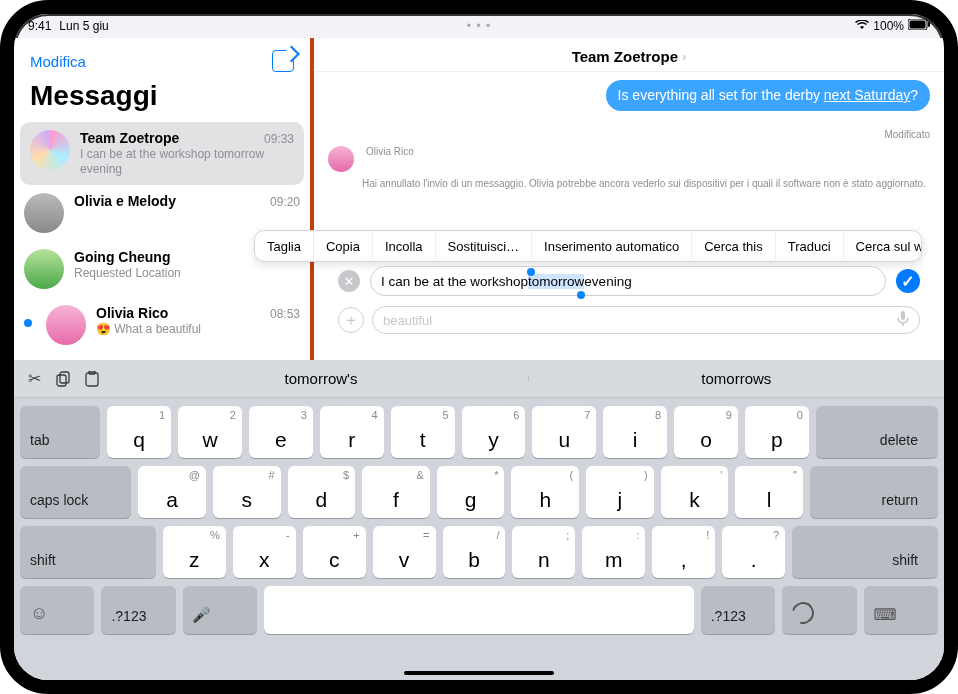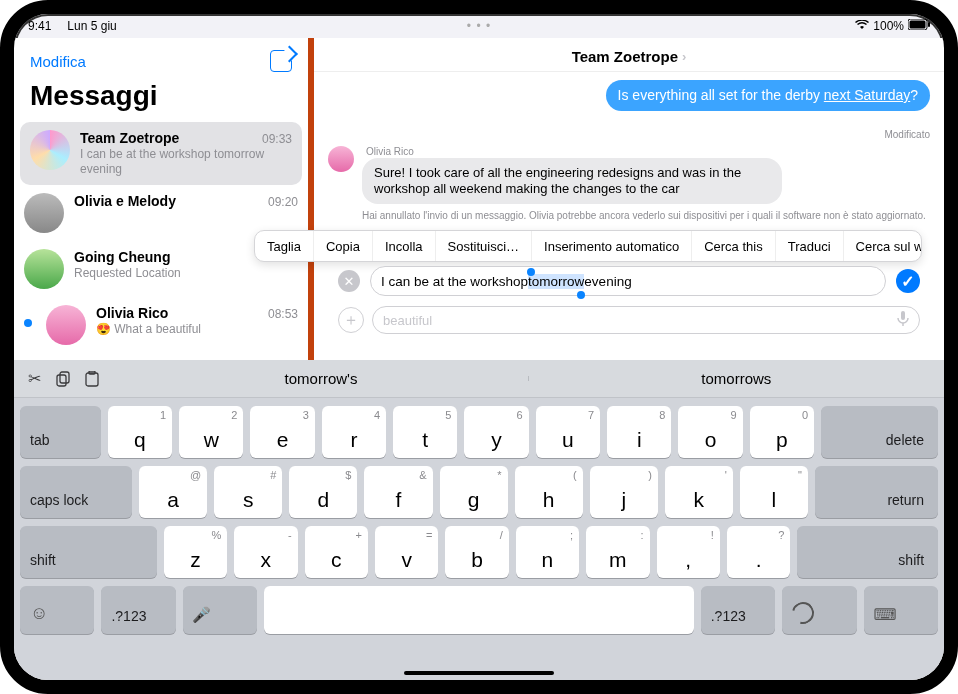--- a/index.html
+++ b/index.html
@@ -4,27 +4,27 @@
 <style>
   * { box-sizing: border-box; margin: 0; padding: 0; font-family: -apple-system, BlinkMacSystemFont, "Segoe UI", Helvetica, Arial, sans-serif; }
   body { background: #fff; width: 958px; height: 694px; overflow: hidden; position: relative; }
   .device {
     position: absolute; inset: 0; border-radius: 48px; border: 14px solid #000;
     background: #f2f2f7; overflow: hidden;
     box-shadow: inset 0 0 0 2px #333;
   }
   
   .statusbar { position:absolute; top:0; left:0; right:0; height:24px; display:flex; align-items:center; font-size:12px; color:#000; padding:0 14px; }
-  .statusbar .left { flex:1; display:flex; gap:16px; }
+  .statusbar .left { flex:1; display:flex; gap:8px; }
   .statusbar .right { display:flex; gap:4px; align-items:center; }
   .statusbar .center-dots { position:absolute; left:50%; transform:translateX(-50%); color:#aaa; letter-spacing:1px; }
   
   .sidebar {
     position:absolute; left:0; top:24px; bottom:0; width:300px;
-    background:#fff; border-right:6px solid #c2410c;
+    background:#fff; border-right:4px solid #c2410c;
     display:flex; flex-direction:column;
   }
   .sidebar-header { padding:12px 16px 4px 16px; display:flex; justify-content:space-between; align-items:center; }
   .sidebar-header .edit { color:#007aff; font-size:15px; }
   .compose {
     width:22px; height:22px; position:relative; border:1.5px solid #007aff; border-radius:4px;
     display:flex; align-items:center; justify-content:center;
   }
   .compose::after{ content:""; position:absolute; width:10px; height:10px; border-top:2px solid #007aff; border-right:2px solid #007aff; transform:rotate(45deg) translate(1px,-1px); top:-3px; right:-3px; background:#fff;}
   .big-title { font-size:28px; font-weight:700; padding:4px 16px 10px 16px; color:#000; }
@@ -136,21 +136,21 @@
   .pred-sugg div:first-child::after{ content:""; position:absolute; right:0; top:6px; bottom:6px; width:1px; background:#b8bbc0;}
   .rows { flex:1; display:flex; flex-direction:column; gap:8px; padding:8px 6px 4px 6px;}
   .krow { display:flex; gap:7px; }
   .key {
     background:#fff; border-radius:6px; box-shadow:0 1px 0 #9a9da3;
     flex:1; height:52px; display:flex; align-items:flex-end; justify-content:center;
     font-size:21px; color:#000; padding-bottom:6px; position:relative;
   }
   .key .alt { position:absolute; top:3px; right:6px; font-size:11px; color:#8a8a8e;}
   .key.mod { background:#b8bcc3; font-size:14px; align-items:flex-end; justify-content:flex-start; padding:0 0 10px 10px; color:#1c1c1e;}
-  .key.mod.right { justify-content:flex-end; padding:0 14px 10px 0;}
+  .key.mod.right { justify-content:flex-end; padding:0 20px 10px 0;}
   .key.space { flex:6; }
   .key.small { flex:0.9; }
   .key.wide { flex:1.6; }
   .key.tab { flex:1.1; }
   .key.caps { flex:1.5; }
   .key.shift { flex:2; }
   .bottom-row .key { height:48px; }
   .emoji::before{ content:"☺"; font-size:18px; color:#555;}
   .dictate::before{ content:"🎤"; font-size:15px;}
   .globe::before{ content:"⌨"; font-size:16px; color:#555;}
@@ -245,21 +245,20 @@
       <div class="bubble-out-row">
         <div class="bubble-out">
           <span>Is everything all set for the derby </span><span class="underline">next Saturday</span><span>?</span>
         </div>
         <div class="edited">Modificato</div>
       </div>
       <div class="msg-in-row">
         <div class="avatar pink"></div>
         <div class="msg-in-body">
           <div class="msg-in-name">Olivia Rico</div>
-          <div class="bubble-in">Sure! I took care of all the engineering redesigns and was in the workshop all weekend making the changes to the car</div>
         </div>
       </div>
       <div class="sys-note">Hai annullato l'invio di un messaggio. Olivia potrebbe ancora vederlo sui dispositivi per i quali il software non è stato aggiornato.</div>
     </div>
   </div>
 
   <div class="context-bar">
     <div class="ctx-item">Taglia</div>
     <div class="ctx-item">Copia</div>
     <div class="ctx-item">Incolla</div>

